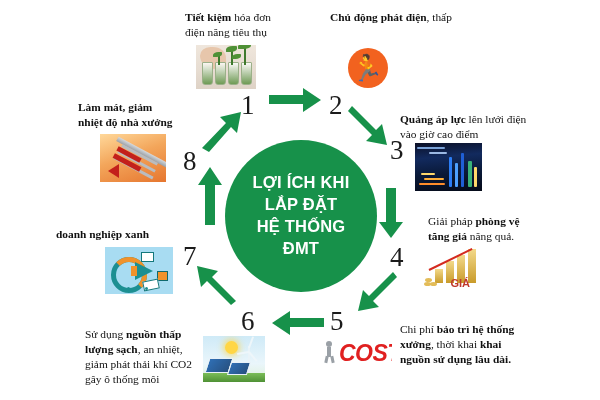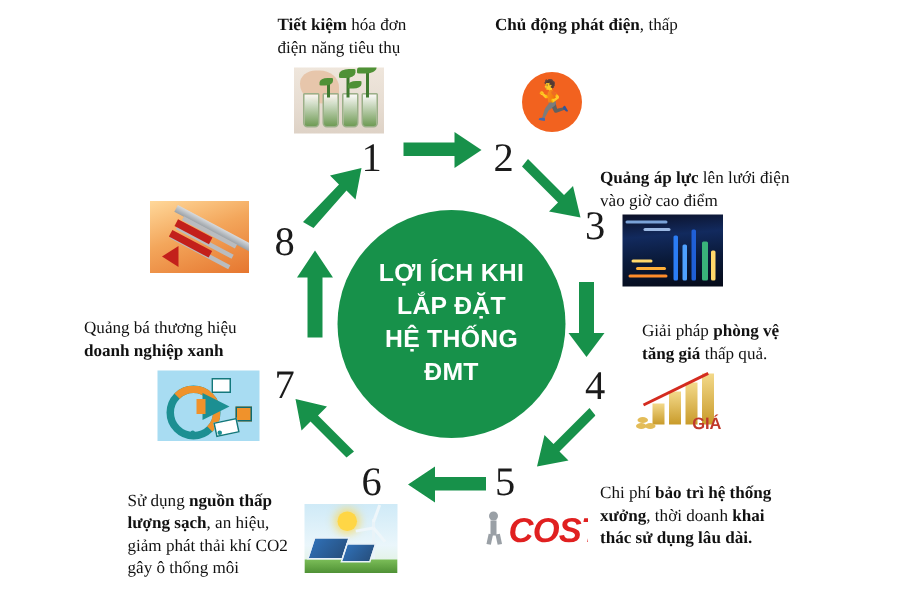--- a/index.html
+++ b/index.html
@@ -93,21 +93,21 @@
 
   
   .t3 { background: linear-gradient(175deg,#0b1026 0%,#122a5e 30%,#0a1a3a 60%,#050a18 100%); }
   .t3 i { position:absolute; display:block; border-radius:1px; }
 
   
   .t4 { background:#ffffff; }
   .t4 .bar { position:absolute; bottom:8px; background:linear-gradient(180deg,#f3d98a,#c99b2a); }
   .t4 .coin { position:absolute; bottom:5px; width:7px;height:4px;border-radius:50%;background:#e3bc58;}
   .t4 .redline { position:absolute; height:2px; background:#d42b1f; transform-origin:left center;}
-  .t4 .gia { position:absolute; right:6px; bottom:2px; color:#c0392b;
+  .t4 .gia { position:absolute; right:17px; bottom:2px; color:#c0392b;
     font-family:"Liberation Sans", sans-serif; font-weight:bold; font-size:11px;}
 
   
   .t5 { background:#ffffff; display:flex; align-items:flex-end; }
   .t5 .cost {
     color:#e02020; font-family:"Liberation Sans", sans-serif; font-weight:bold;
     font-size:23px; font-style:italic; letter-spacing:-0.5px; line-height:1;
   }
   .t5 .figure { position:absolute; left:2px; top:6px; width:16px;height:22px; }
   .t5 .figure .head{position:absolute;left:4px;top:0;width:6px;height:6px;border-radius:50%;background:#9aa0a6;}
@@ -232,83 +232,87 @@
     <i style="left:40px;top:20px;width:3px;height:24px;background:#4ea1ff;"></i>
     <i style="left:46px;top:10px;width:3px;height:34px;background:#1f5fd6;"></i>
     <i style="left:53px;top:18px;width:4px;height:26px;background:#39b27a;"></i>
     <i style="left:59px;top:24px;width:3px;height:20px;background:#ffd86b;"></i>
     <i style="left:2px;top:4px;width:28px;height:2px;background:#7aa2d8;"></i>
     <i style="left:14px;top:9px;width:18px;height:2px;background:#9bb8e3;"></i>
   </div>
 
   <div class="label" style="left:428px;top:214px;width:160px;">
     <span>Giải pháp </span><b>phòng vệ</b><br>
-    <b>tăng giá</b><span> thấp quả.</span>
+    <b>tăng giá</b><span> năng quả.</span>
   </div>
   <div class="thumb t4" style="left:421px;top:243px;width:66px;height:48px;">
     <div class="bar" style="left:14px;width:8px;height:14px;"></div>
     <div class="bar" style="left:25px;width:8px;height:22px;"></div>
     <div class="bar" style="left:36px;width:8px;height:28px;"></div>
     <div class="bar" style="left:47px;width:8px;height:34px;"></div>
     <div class="coin" style="left:3px;"></div>
     <div class="coin" style="left:4px;bottom:9px;"></div>
     <div class="coin" style="left:9px;bottom:5px;"></div>
     <div class="redline" style="left:8px;top:26px;width:48px;transform:rotate(-26deg);"></div>
     <div class="gia">GIÁ</div>
   </div>
 
   <div class="label" style="left:400px;top:322px;width:190px;">
     <span>Chi phí </span><b>bảo trì hệ thống</b><br>
-    <b>xưởng</b><span>, thời doanh </span><b>khai</b><br>
-    <b>thác sử dụng lâu dài.</b>
+    <b>xưởng</b><span>, thời khai </span><b>khai</b><br>
+    <b>nguồn sử dụng lâu dài.</b>
   </div>
   <div class="thumb t5" style="left:320px;top:335px;width:72px;height:40px;">
     <div class="figure">
       <div class="head"></div>
       <div class="body"></div>
       <div class="leg" style="left:3px;transform:rotate(12deg);"></div>
       <div class="leg" style="left:9px;transform:rotate(-12deg);"></div>
     </div>
     <div class="cost" style="margin-left:19px;margin-bottom:10px;">COST</div>
   </div>
 
   <div class="label" style="left:85px;top:327px;width:150px;">
     <span>Sử dụng </span><b>nguồn thấp</b><br>
-    <b>lượng sạch</b><span>, an hiệu,</span><br>
+    <b>lượng sạch</b><span>, an nhiệt,</span><br>
     <span>giảm phát thải khí CO2</span><br>
     <span>gây ô thống môi</span>
   </div>
   <div class="thumb t6" style="left:203px;top:336px;width:62px;height:46px;">
     <div class="sun"></div>
     <div class="mast" style="left:45px;top:10px;height:30px;"></div>
     <div class="blade" style="left:45px;top:0px;transform:rotate(20deg);"></div>
     <div class="blade" style="left:45px;top:4px;transform:rotate(140deg);"></div>
     <div class="blade" style="left:45px;top:4px;transform:rotate(260deg);"></div>
     <div class="grass"></div>
     <div class="panel" style="left:4px;top:22px;width:22px;height:13px;transform:skewX(-18deg);"></div>
     <div class="panel" style="left:26px;top:26px;width:18px;height:11px;transform:skewX(-18deg);"></div>
   </div>
 
   <div class="label" style="left:56px;top:212px;width:150px;">
-    <span>Quảng bá thương hiệu</span><br>
+    <br>
     <b>doanh nghiệp xanh</b>
   </div>
   <div class="thumb t7" style="left:105px;top:247px;width:68px;height:47px;">
     <div class="ringseg" style="left:6px;top:10px;width:26px;height:26px;border:5px solid #1c8f92;"></div>
     <div class="ringseg" style="left:6px;top:10px;width:26px;height:26px;border:5px solid transparent;border-top-color:#f0922b;border-right-color:#f0922b;"></div>
     <div class="horn" style="left:30px;top:15px;width:0;height:0;background:transparent;border-top:9px solid transparent;border-bottom:9px solid transparent;border-left:18px solid #1c8f92;"></div>
     <div class="horn" style="left:26px;top:19px;width:6px;height:10px;background:#f0922b;"></div>
     <div class="sq" style="left:52px;top:24px;width:9px;height:8px;"></div>
     <div class="card" style="left:36px;top:5px;width:11px;height:8px;"></div>
     <div class="card" style="left:38px;top:33px;width:14px;height:8px;transform:rotate(-12deg);"></div>
     <div class="dot" style="left:22px;bottom:4px;"></div>
     <div class="dot" style="left:31px;bottom:4px;"></div>
     <div class="dot" style="left:40px;bottom:4px;"></div>
   </div>
 
+  <div class="label" style="left:78px;top:100px;width:150px;">
+    <b>Làm mát, giảm</b><br>
+    <b>nhiệt độ nhà xưởng</b>
+  </div>
   <div class="thumb t8" style="left:100px;top:134px;width:66px;height:48px;">
     <div class="panel" style="left:14px;top:16px;width:58px;height:5px;transform:rotate(28deg);"></div>
     <div class="ray" style="left:22px;top:10px;width:40px;transform:rotate(28deg);"></div>
     <div class="ray" style="left:18px;top:16px;width:42px;transform:rotate(28deg);"></div>
     <div class="ray" style="left:14px;top:22px;width:44px;transform:rotate(28deg);"></div>
     <div class="zig" style="left:12px;top:26px;width:30px;height:5px;transform:rotate(28deg);"></div>
     <div class="zig" style="left:16px;top:18px;width:26px;height:5px;transform:rotate(28deg);"></div>
     <div class="zig" style="left:8px;top:30px;width:0;height:0;background:transparent;border-top:7px solid transparent;border-bottom:7px solid transparent;border-right:11px solid #c3201b;"></div>
   </div>
 

